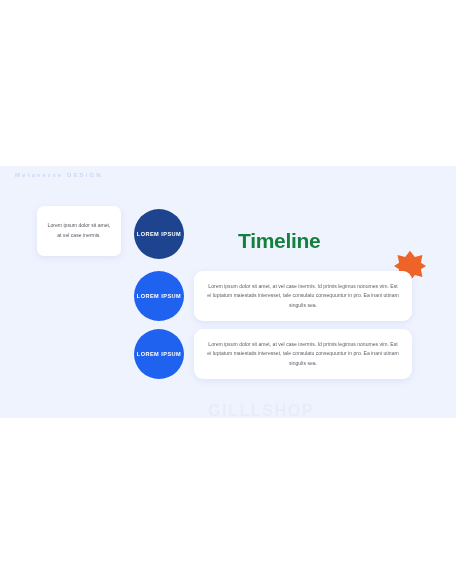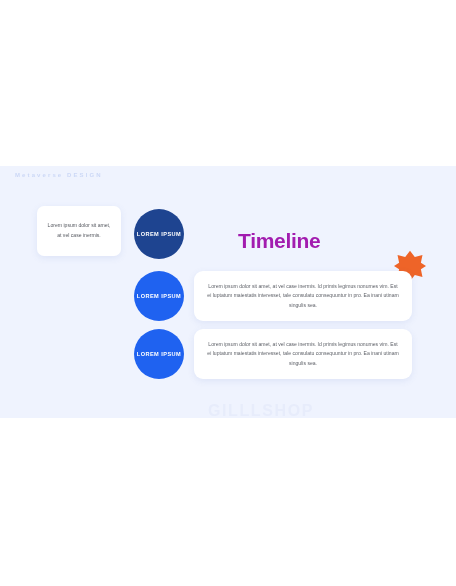--- a/index.html
+++ b/index.html
@@ -104,21 +104,21 @@
     text-align: center;
   }
 
   
   .title {
     position: absolute;
     left: 238px;
     top: 229px;
     font-size: 21px;
     font-weight: 700;
-    color: #a21caf;
+    color: #15803d;
     letter-spacing: -0.3px;
     white-space: nowrap;
   }
 
   
   .star {
     position: absolute;
     left: 394px;
     top: 250px;
     width: 32px;

